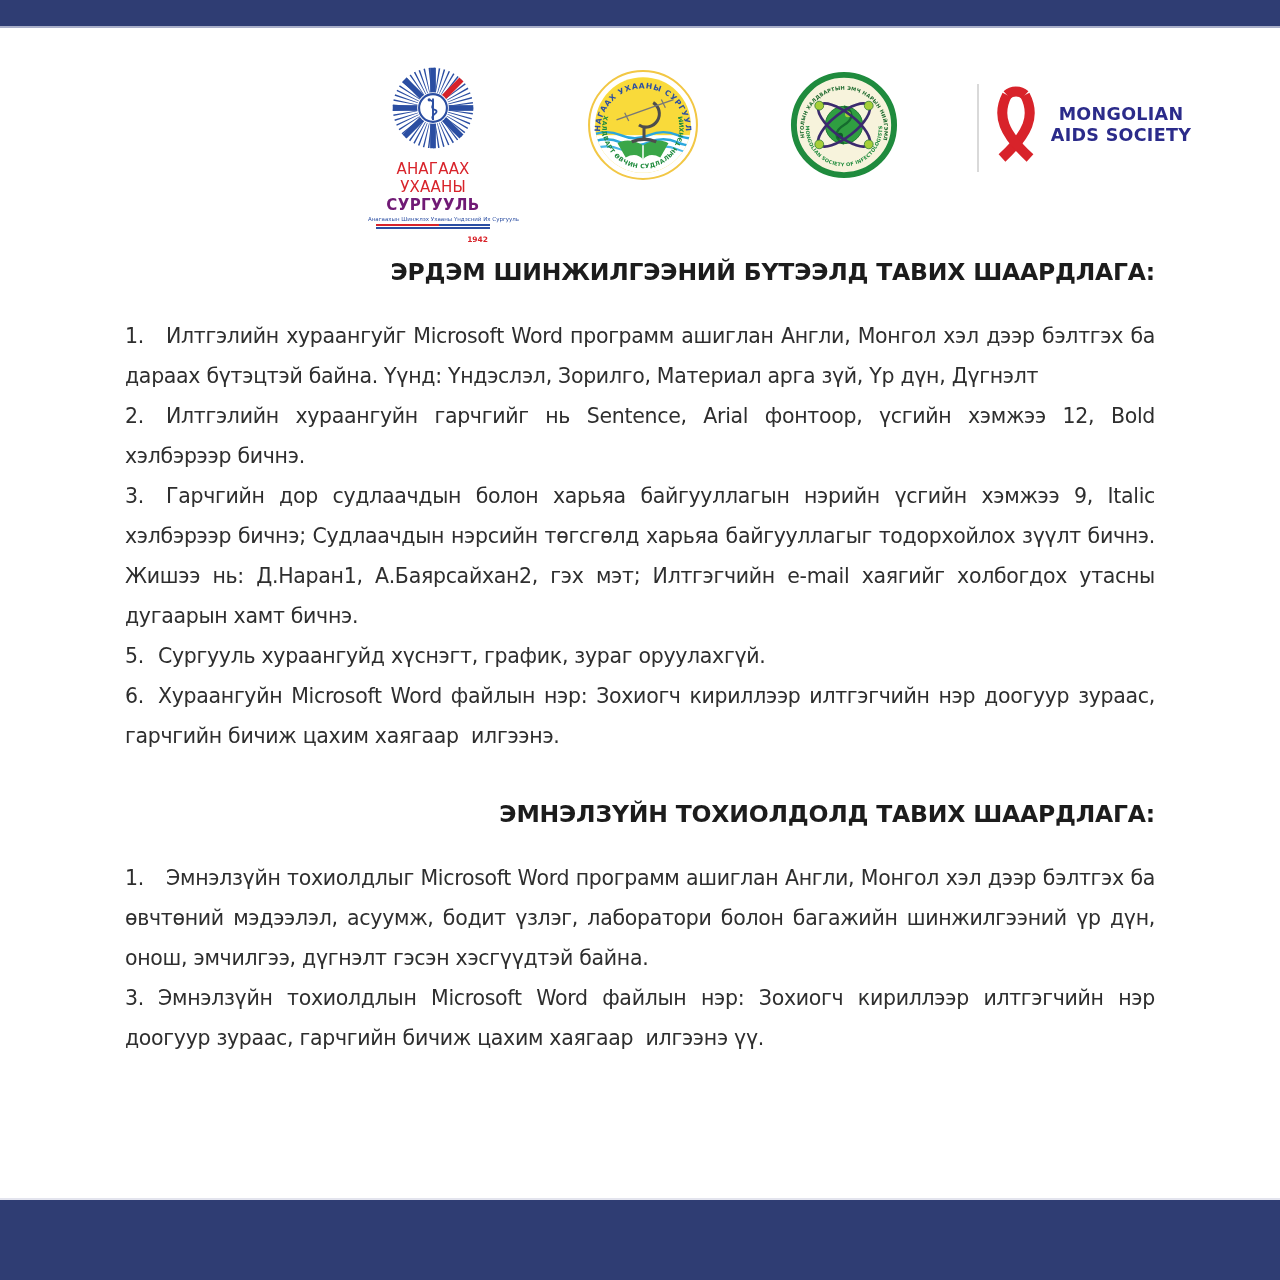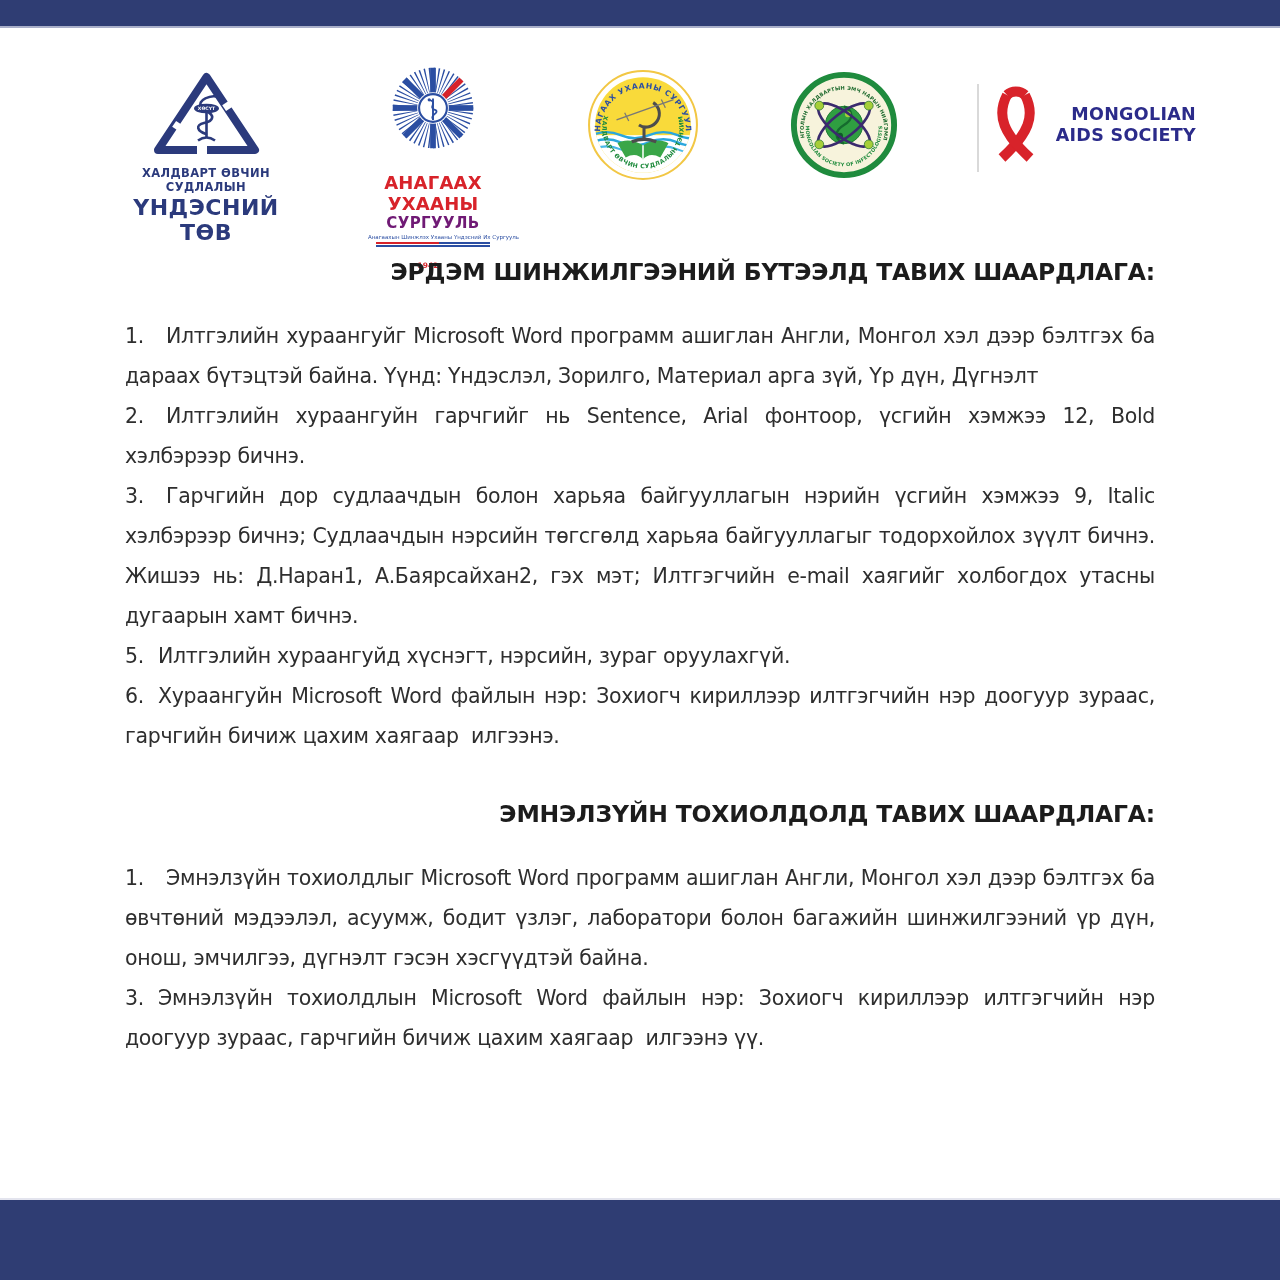--- a/index.html
+++ b/index.html
@@ -19,34 +19,34 @@
   .logo-header{
     position:absolute;top:28px;left:0;width:1280px;height:184px;
   }
   .logo{position:absolute;text-align:center;}
   
   .logo-nccd{left:108px;top:40px;width:196px;}
   .nccd-line1{font-size:11.5px;font-weight:bold;color:#2b3a7c;letter-spacing:.4px;margin-top:2px;}
   .nccd-line2{font-size:22px;font-weight:bold;color:#2b3a7c;letter-spacing:.5px;margin-top:1px;}
   
   .logo-mnums{left:368px;top:34px;width:130px;}
-  .mnums-line1{font-size:18px;font-weight:bold;color:#d8232a;margin-top:14px;letter-spacing:.2px;}
+  .mnums-line1{font-size:15px;font-weight:normal;color:#d8232a;margin-top:2px;letter-spacing:.2px;}
   .mnums-line2{font-size:15px;font-weight:bold;color:#701a75;letter-spacing:.4px;}
   .mnums-sub{font-size:5.5px;color:#2b4ea2;margin-top:2px;white-space:nowrap;}
   .mnums-rule{height:2px;background:linear-gradient(to right,#d8232a 0 55%,#2b4ea2 55% 100%);margin:2px 8px 0 8px;}
   .mnums-rule2{height:1.5px;background:#2b4ea2;margin:1px 8px 0 8px;}
-  .mnums-year{font-size:7.5px;color:#d8232a;font-weight:bold;padding-right:10px;margin-top:14px;}
+  .mnums-year{font-size:7.5px;color:#d8232a;font-weight:bold;text-align:right;padding-right:10px;margin-top:6px;}
   
   .logo-dept{left:586px;top:40px;width:114px;}
   
   .logo-msi{left:788px;top:42px;width:112px;}
   
   .header-divider{position:absolute;left:977px;top:56px;width:2px;height:88px;background:#d9d9d9;}
   .logo-aids-ribbon{position:absolute;left:988px;top:56px;}
-  .aids-text{position:absolute;left:1046px;top:76px;width:150px;text-align:right;}
+  .aids-text{position:absolute;left:1046px;top:76px;width:150px;text-align:center;}
   .aids-line{font-size:17.5px;font-weight:bold;color:#2b2b8a;letter-spacing:.3px;line-height:21px;}
   
   .content{position:absolute;top:212px;left:125px;width:1030px;color:#2e2e2e;}
   .section-heading{
     font-size:23.5px;font-weight:bold;color:#1c1c1c;letter-spacing:-.2px;
     margin:44px 0 30px 0;
     text-align:right;
   }
   .section-heading:first-child{margin-top:46px;}
   .req-item{
@@ -56,36 +56,20 @@
   .req-num{padding-right:22px;}
   svg text{font-family:"DejaVu Sans","Liberation Sans",sans-serif;}
 </style>
 </head>
 <body>
 
 <div class="top-bar"></div>
 
 <div class="logo-header">
 
-  <div class="logo logo-nccd">
-    <svg width="115" height="92" viewBox="0 0 115 92">
-      <path d="M57.5,9 L106,82 L9,82 Z" fill="none" stroke="#2b3a7c" stroke-width="8" stroke-linejoin="round"></path>
-      <rect x="76" y="32" width="7" height="10" fill="#ffffff" transform="rotate(56 79 37)"></rect>
-      <rect x="26" y="54" width="7" height="10" fill="#ffffff" transform="rotate(-56 29 59)"></rect>
-      <rect x="48" y="77" width="10" height="10" fill="#ffffff"></rect>
-      <path d="M66,28 C50,30 47,38 57,43 C66,47 65,53 55,55 C46,57 48,63 57,66" fill="none" stroke="#2b3a7c" stroke-width="2.6" stroke-linecap="round"></path>
-      <ellipse cx="57.5" cy="40.5" rx="12.5" ry="4.8" fill="#2b3a7c"></ellipse>
-      <path d="M57.5,45 L57.5,69" stroke="#2b3a7c" stroke-width="2.6"></path>
-      <path d="M49,72.5 Q57.5,66.5 66,72.5" fill="none" stroke="#2b3a7c" stroke-width="2.6"></path>
-      <circle cx="66.5" cy="28" r="1.8" fill="#2b3a7c"></circle>
-      <text x="57.5" y="42.3" text-anchor="middle" font-size="4.6" font-weight="bold" fill="#ffffff">ХӨСҮТ</text>
-    </svg>
-    <div class="nccd-line1">ХАЛДВАРТ ӨВЧИН СУДЛАЛЫН</div>
-    <div class="nccd-line2">ҮНДЭСНИЙ ТӨВ</div>
-  </div>
 
   <div class="logo logo-mnums">
     <svg width="92" height="92" viewBox="0 0 96 96">
       <circle cx="48" cy="48" r="29" fill="none" stroke="#2b4ea2" stroke-width="26" stroke-dasharray="1.1 2.6"></circle>
       <line x1="60" y1="48" x2="90" y2="48" stroke="#2b4ea2" stroke-width="6"></line>
       <line x1="36" y1="48" x2="6" y2="48" stroke="#2b4ea2" stroke-width="6"></line>
       <line x1="48" y1="36" x2="48" y2="6" stroke="#2b4ea2" stroke-width="6"></line>
       <line x1="48" y1="60" x2="48" y2="90" stroke="#2b4ea2" stroke-width="6"></line>
       <line x1="56.5" y1="39.5" x2="77.7" y2="18.3" stroke="#d8232a" stroke-width="6"></line>
       <line x1="39.5" y1="39.5" x2="18.3" y2="18.3" stroke="#2b4ea2" stroke-width="6"></line>
@@ -180,21 +164,21 @@
   </div>
 
 </div>
 
 <div class="content">
 
   <div class="section-heading">ЭРДЭМ ШИНЖИЛГЭЭНИЙ БҮТЭЭЛД ТАВИХ ШААРДЛАГА:</div>
   <p class="req-item"><span class="req-num">1.</span><span>Илтгэлийн хураангуйг Microsoft Word программ ашиглан Англи, Монгол хэл дээр бэлтгэх ба дараах бүтэцтэй байна. Үүнд: Үндэслэл, Зорилго, Материал арга зүй, Үр дүн, Дүгнэлт</span></p>
   <p class="req-item"><span class="req-num">2.</span><span>Илтгэлийн хураангуйн гарчгийг нь Sentence, Arial фонтоор, үсгийн хэмжээ 12, Bold хэлбэрээр бичнэ.</span></p>
   <p class="req-item"><span class="req-num">3.</span><span>Гарчгийн дор судлаачдын болон харьяа байгууллагын нэрийн үсгийн хэмжээ 9, Italic хэлбэрээр бичнэ; Судлаачдын нэрсийн төгсгөлд харьяа байгууллагыг тодорхойлох зүүлт бичнэ. Жишээ нь: Д.Наран1, А.Баярсайхан2, гэх мэт; Илтгэгчийн e-mail хаягийг холбогдох утасны дугаарын хамт бичнэ.</span></p>
-  <p class="req-item"><span class="req-num" style="padding-right:14px">5.</span><span>Илтгэлийн хураангуйд хүснэгт, нэрсийн, зураг оруулахгүй.</span></p>
+  <p class="req-item"><span class="req-num" style="padding-right:14px">5.</span><span>Сургууль хураангуйд хүснэгт, график, зураг оруулахгүй.</span></p>
   <p class="req-item"><span class="req-num" style="padding-right:14px">6.</span><span>Хураангуйн Microsoft Word файлын нэр: Зохиогч кириллээр илтгэгчийн нэр доогуур зураас, гарчгийн бичиж цахим хаягаар&nbsp; илгээнэ.</span></p>
 
   <div class="section-heading">ЭМНЭЛЗҮЙН ТОХИОЛДОЛД ТАВИХ ШААРДЛАГА:</div>
   <p class="req-item"><span class="req-num">1.</span><span>Эмнэлзүйн тохиолдлыг Microsoft Word программ ашиглан Англи, Монгол хэл дээр бэлтгэх ба өвчтөний мэдээлэл, асуумж, бодит үзлэг, лаборатори болон багажийн шинжилгээний үр дүн, онош, эмчилгээ, дүгнэлт гэсэн хэсгүүдтэй байна.</span></p>
   <p class="req-item"><span class="req-num" style="padding-right:14px">3.</span><span>Эмнэлзүйн тохиолдлын Microsoft Word файлын нэр: Зохиогч кириллээр илтгэгчийн нэр доогуур зураас, гарчгийн бичиж цахим хаягаар&nbsp; илгээнэ үү.</span></p>
 
 </div>
 
 <div class="bottom-bar"></div>
 

